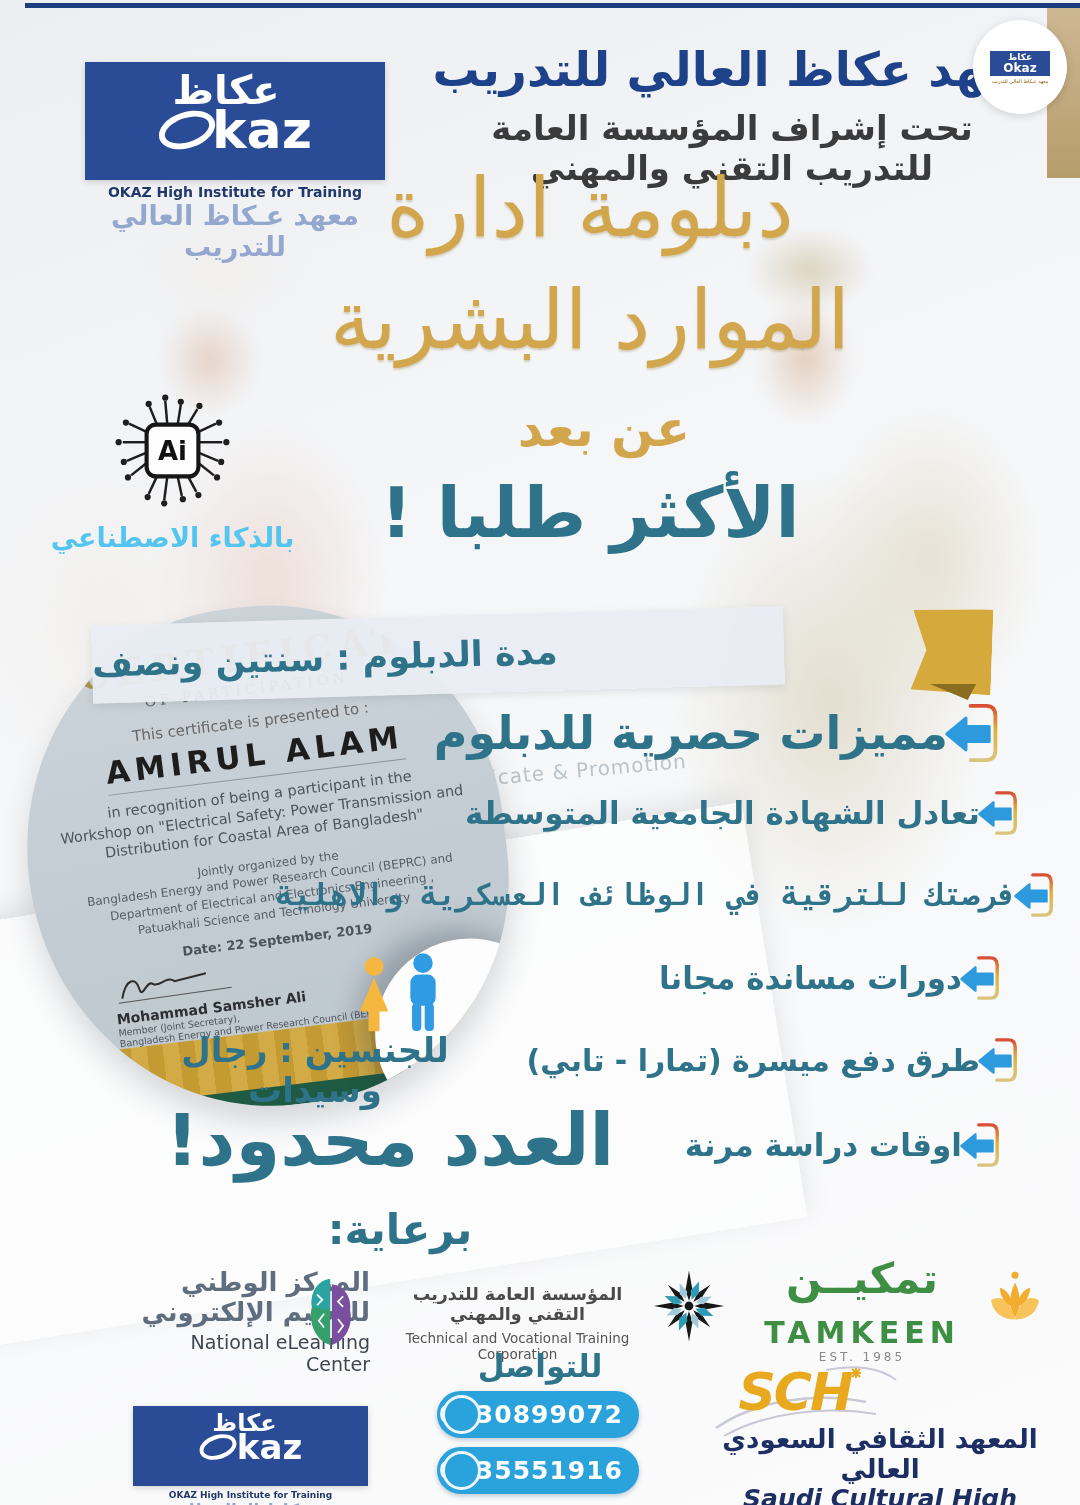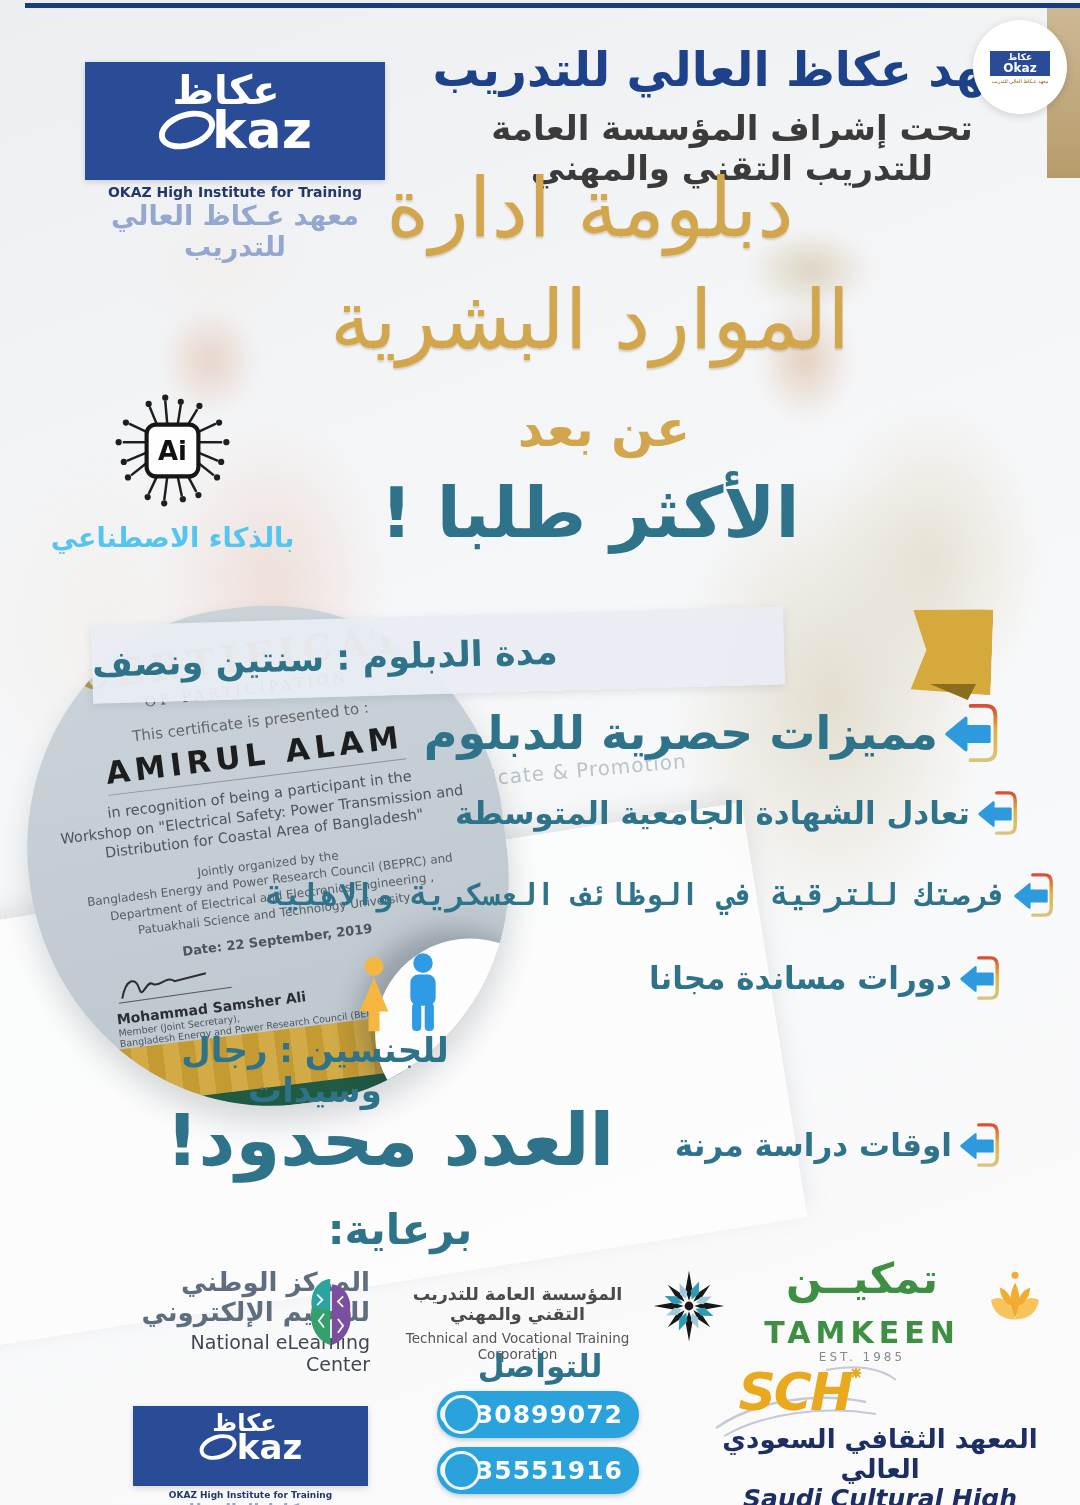--- a/index.html
+++ b/index.html
@@ -100,21 +100,21 @@
     border-radius:50%;box-shadow:-16px -12px 26px rgba(40,50,60,.28);}
   
   .duration-band{position:absolute;left:92px;top:616px;width:692px;height:78px;
     background:rgba(233,236,243,.94);transform:rotate(-1.6deg);box-shadow:0 3px 8px rgba(90,100,115,.15);
     display:flex;align-items:center;justify-content:flex-end;direction:rtl;}
   .duration-band span{color:#2e7389;font-size:35px;font-weight:bold;padding-right:26px;}
   .ribbon{position:absolute;left:912px;top:608px;width:80px;height:86px;background:#d6a93c;
     clip-path:polygon(0 4%,100% 0,100% 100%,0 96%,18% 50%);transform:rotate(2deg);}
   .ribbon-fold{position:absolute;left:930px;top:684px;width:46px;height:16px;background:#8a6d1f;
     clip-path:polygon(0 0,100% 0,82% 100%);}
-  .feat-row{position:absolute;display:flex;align-items:center;gap:10px;direction:rtl;}
+  .feat-row{position:absolute;display:flex;align-items:center;gap:0;direction:rtl;}
   .feat-text{color:#2e7389;font-weight:bold;white-space:nowrap;}
   .marker{position:relative;width:54px;height:62px;flex:0 0 auto;}
   .marker svg{position:absolute;}
   .m-bracket{right:0;top:0;width:38px;height:62px;}
   .m-arrow{left:-4px;top:13px;width:48px;height:38px;}
   .marker.small{width:40px;height:46px;}
   .marker.small .m-bracket{width:28px;height:46px;}
   .marker.small .m-arrow{width:36px;height:28px;top:10px;left:-3px;}
   
   .gender-icons{position:absolute;left:352px;top:952px;width:96px;height:82px;display:flex;align-items:flex-end;gap:4px;}
@@ -335,20 +335,31 @@
       <svg class="m-bracket" viewBox="0 0 40 80">
           <path d="M4 5 H24 Q36 5 36 18 V62 Q36 75 24 75 H4" stroke="url(#brk)" stroke-width="6" fill="none" stroke-linecap="round"></path>
         </svg>
       <svg class="m-arrow" viewBox="0 0 44 36">
           <polygon points="2,18 20,3 20,11 42,11 42,25 20,25 20,33" fill="#2d9ade" stroke="#2d9ade" stroke-width="3" stroke-linejoin="round"></polygon>
         </svg>
     </span>
     <span class="feat-text" style="font-size:31px;">دورات مساندة مجانا</span>
   </div>
 
+  <div class="feat-row" style="right:60px;top:1037px;">
+    <span class="marker small">
+      <svg class="m-bracket" viewBox="0 0 40 80">
+          <path d="M4 5 H24 Q36 5 36 18 V62 Q36 75 24 75 H4" stroke="url(#brk)" stroke-width="6" fill="none" stroke-linecap="round"></path>
+        </svg>
+      <svg class="m-arrow" viewBox="0 0 44 36">
+          <polygon points="2,18 20,3 20,11 42,11 42,25 20,25 20,33" fill="#2d9ade" stroke="#2d9ade" stroke-width="3" stroke-linejoin="round"></polygon>
+        </svg>
+    </span>
+    <span class="feat-text" style="font-size:30px;">طرق دفع ميسرة (تمارا - تابي)</span>
+  </div>
 
   <div class="feat-row" style="right:78px;top:1122px;">
     <span class="marker small">
       <svg class="m-bracket" viewBox="0 0 40 80">
           <path d="M4 5 H24 Q36 5 36 18 V62 Q36 75 24 75 H4" stroke="url(#brk)" stroke-width="6" fill="none" stroke-linecap="round"></path>
         </svg>
       <svg class="m-arrow" viewBox="0 0 44 36">
           <polygon points="2,18 20,3 20,11 42,11 42,25 20,25 20,33" fill="#2d9ade" stroke="#2d9ade" stroke-width="3" stroke-linejoin="round"></polygon>
         </svg>
     </span>

